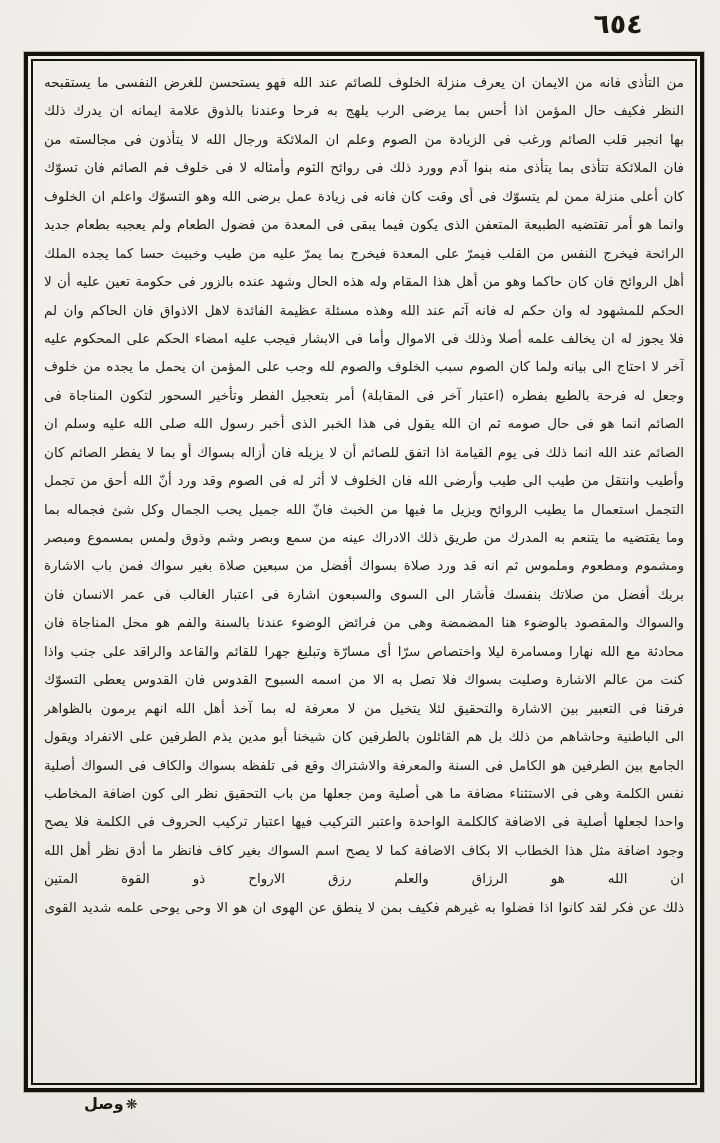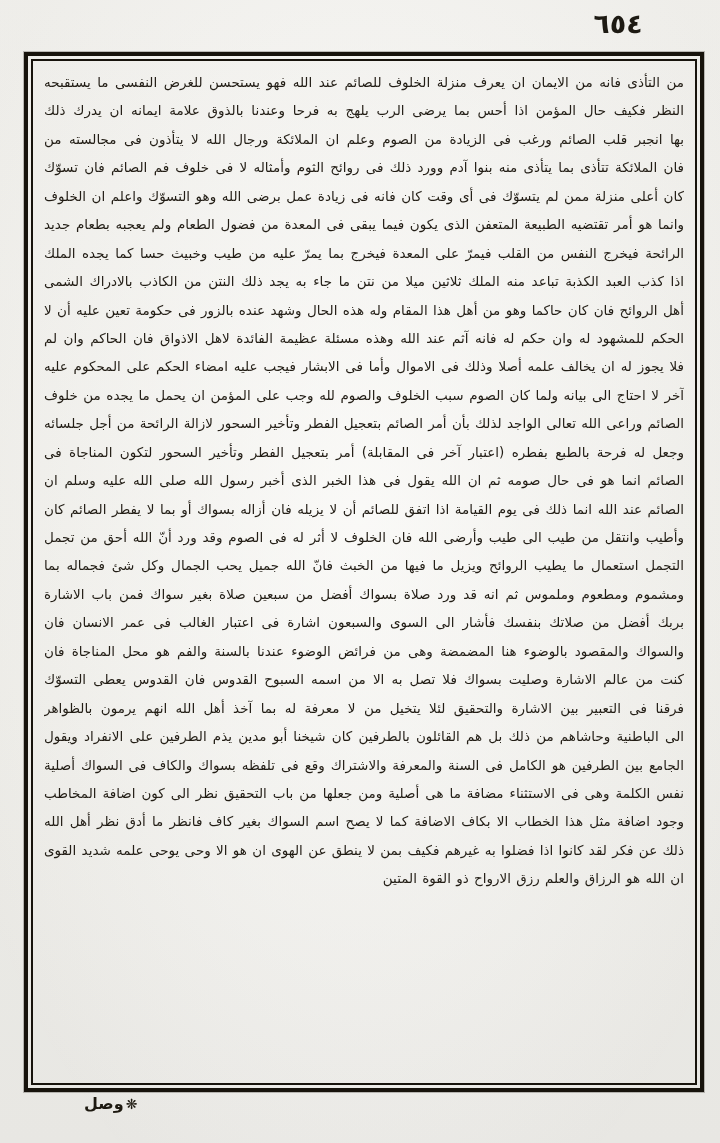--- a/index.html
+++ b/index.html
@@ -62,42 +62,43 @@
   <div class="frame-outer">
     <div class="frame-inner">
       <div class="text-block">
           <div class="page-line">من التأذى فانه من الايمان ان يعرف منزلة الخلوف للصائم عند الله فهو يستحسن للغرض النفسى ما يستقبحه السليم</div>
           <div class="page-line">النظر فكيف حال المؤمن اذا أحس بما يرضى الرب يلهج به فرحا وعندنا بالذوق علامة ايمانه ان يدرك ذلك الخلوف</div>
           <div class="page-line">بها انجبر قلب الصائم ورغب فى الزيادة من الصوم وعلم ان الملائكة ورجال الله لا يتأذون فى مجالسته من خلوف فمه</div>
           <div class="page-line">فان الملائكة تتأذى بما يتأذى منه بنوا آدم وورد ذلك فى روائح الثوم وأمثاله لا فى خلوف فم الصائم فان تسوّك الصائم</div>
           <div class="page-line">كان أعلى منزلة ممن لم يتسوّك فى أى وقت كان فانه فى زيادة عمل برضى الله وهو التسوّك واعلم ان الخلوف ليس للانسان</div>
           <div class="page-line">وانما هو أمر تقتضيه الطبيعة المتعفن الذى يكون فيما يبقى فى المعدة من فضول الطعام ولم يعجبه بطعام جديد طيب</div>
           <div class="page-line">الرائحة فيخرج النفس من القلب فيمرّ على المعدة فيخرج بما يمرّ عليه من طيب وخبيث حسا كما يجده الملك معنى</div>
-          <div class="page-line">اذا كذب العبد الكذبة تباعد منه الملك ثلاثين ميلا من نتن ما جاء به يجد ذلك النتن من الكاذب بالادراك الشمى</div>
           <div class="page-line">أهل الروائح فان كان حاكما وهو من أهل هذا المقام وله هذه الحال وشهد عنده بالزور فى حكومة تعين عليه أن لا يمضى</div>
           <div class="page-line">الحكم للمشهود له وان حكم له فانه آثم عند الله وهذه مسئلة عظيمة الفائدة لاهل الاذواق فان الحاكم وان لم يحكم بعلمه</div>
           <div class="page-line">فلا يجوز له ان يخالف علمه أصلا وذلك فى الاموال وأما فى الابشار فيجب عليه امضاء الحكم على المحكوم عليه لامر</div>
           <div class="page-line">آخر لا احتاج الى بيانه ولما كان الصوم سبب الخلوف والصوم لله وجب على المؤمن ان يحمل ما يجده من خلوف فم</div>
-          <div class="page-line">الصائم وراعى الله تعالى الواجد لذلك بأن أمر الصائم بتعجيل الفطر وتأخير السحور لازالة الرائحة من أجل جلسائه</div>
           <div class="page-line">وجعل له فرحة بالطبع بفطره (اعتبار آخر فى المقابلة) أمر بتعجيل الفطر وتأخير السحور لتكون المناجاة فى هاتين</div>
           <div class="page-line">الصائم انما هو فى حال صومه ثم ان الله يقول فى هذا الخبر الذى أخبر رسول الله صلى الله عليه وسلم ان طيب خلوف فم</div>
           <div class="page-line">الصائم عند الله انما ذلك فى يوم القيامة اذا اتفق للصائم أن لا يزيله فان أزاله بسواك أو بما لا يفطر الصائم كان أطهر</div>
           <div class="page-line">وأطيب وانتقل من طيب الى طيب وأرضى الله فان الخلوف لا أثر له فى الصوم وقد ورد أنّ الله أحق من تجمل له ومن</div>
           <div class="page-line">التجمل استعمال ما يطيب الروائح ويزيل ما فيها من الخبث فانّ الله جميل يحب الجمال وكل شئ فجماله بما يناسبه</div>
+          <div class="page-line">وما يقتضيه ما يتنعم به المدرك من طريق ذلك الادراك عينه من سمع وبصر وشم وذوق ولمس بمسموع ومبصر</div>
           <div class="page-line">ومشموم ومطعوم وملموس ثم انه قد ورد صلاة بسواك أفضل من سبعين صلاة بغير سواك فمن باب الاشارة صلاتك</div>
           <div class="page-line">بربك أفضل من صلاتك بنفسك فأشار الى السوى والسبعون اشارة فى اعتبار الغالب فى عمر الانسان فان المسبعات</div>
           <div class="page-line">والسواك والمقصود بالوضوء هنا المضمضة وهى من فرائض الوضوء عندنا بالسنة والفم هو محل المناجاة فان الصلاة</div>
+          <div class="page-line">محادثة مع الله نهارا ومسامرة ليلا واختصاص سرّا أى مسارّة وتبليغ جهرا للقائم والقاعد والراقد على جنب واذا</div>
           <div class="page-line">كنت من عالم الاشارة وصليت بسواك فلا تصل به الا من اسمه السبوح القدوس فان القدوس يعطى التسوّك وانما</div>
           <div class="page-line">فرقنا فى التعبير بين الاشارة والتحقيق لئلا يتخيل من لا معرفة له بما آخذ أهل الله انهم يرمون بالظواهر فينسبونهم</div>
           <div class="page-line">الى الباطنية وحاشاهم من ذلك بل هم القائلون بالطرفين كان شيخنا أبو مدين يذم الطرفين على الانفراد ويقول ان</div>
           <div class="page-line">الجامع بين الطرفين هو الكامل فى السنة والمعرفة والاشتراك وقع فى تلفظه بسواك والكاف فى السواك أصلية من</div>
           <div class="page-line">نفس الكلمة وهى فى الاستثناء مضافة ما هى أصلية ومن جعلها من باب التحقيق نظر الى كون اضافة المخاطب أمرا</div>
+          <div class="page-line">واحدا لجعلها أصلية فى الاضافة كالكلمة الواحدة واعتبر التركيب فيها اعتبار تركيب الحروف فى الكلمة فلا يصح</div>
           <div class="page-line">وجود اضافة مثل هذا الخطاب الا بكاف الاضافة كما لا يصح اسم السواك بغير كاف فانظر ما أدق نظر أهل الله هذا ولو كان</div>
+          <div class="page-line">ان الله هو الرزاق والعلم رزق الارواح ذو القوة المتين</div>
           <div class="page-line">ذلك عن فكر لقد كانوا اذا فضلوا به غيرهم فكيف بمن لا ينطق عن الهوى ان هو الا وحى يوحى علمه شديد القوى</div>
-          <div class="page-line">ان الله هو الرزاق والعلم رزق الارواح ذو القوة المتين</div>
         </div>
     </div>
   </div>
 
   <div class="catchword">
     <span class="ornament">❋</span>
     <span>وصل</span>
   </div>
 
 </div>

